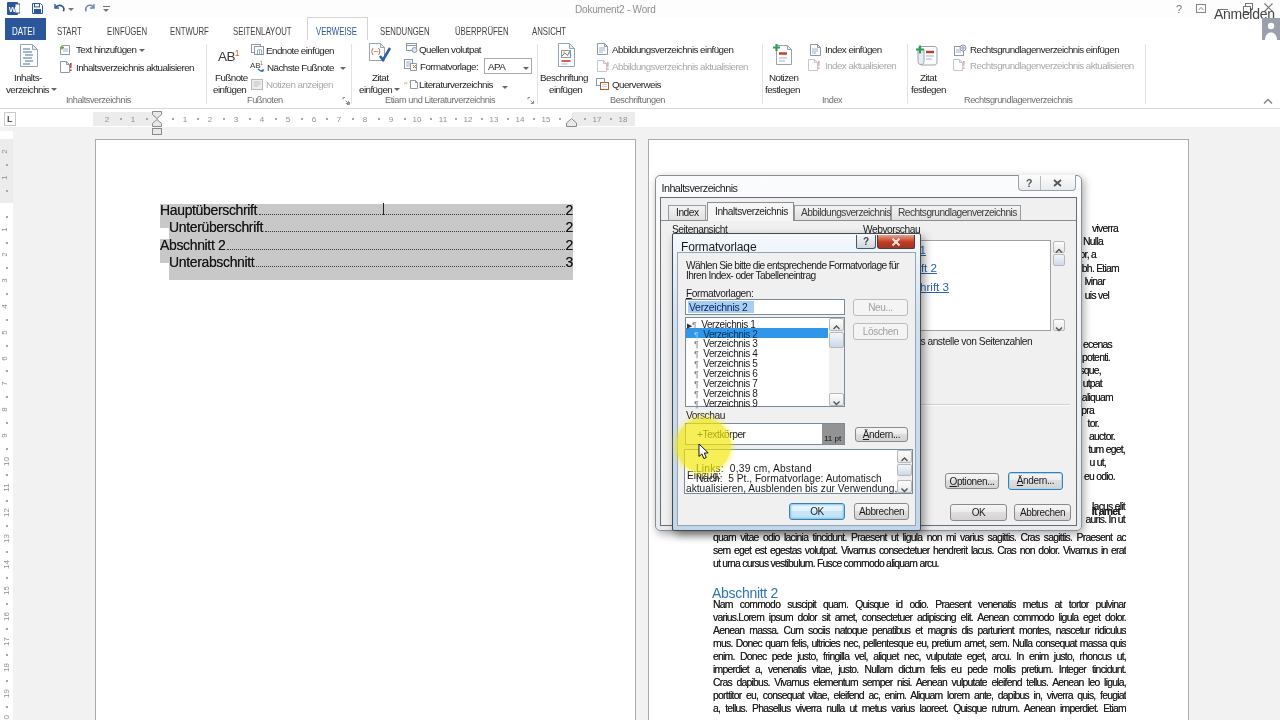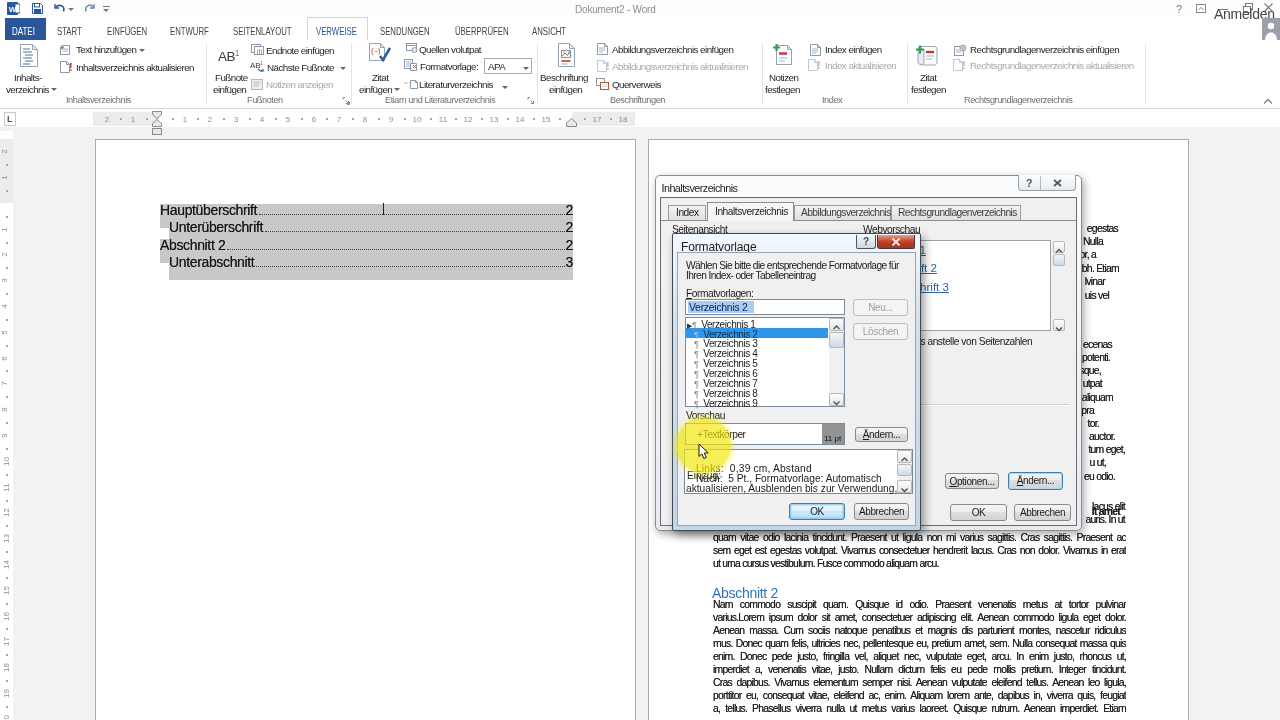--- a/index.html
+++ b/index.html
@@ -427,21 +427,21 @@
 <div class="tocrow" style="left:169px;top:221px;width:404px;">Unterüberschrift<span class="lead"></span>2</div>
 <div class="tocrow" style="left:160px;top:238.5px;width:413px;">Abschnitt 2<span class="lead"></span>2</div>
 <div class="tocrow" style="left:169px;top:256px;width:404px;">Unterabschnitt<span class="lead"></span>3</div>
 </div>
 <div id="page2content">
 <style>
 .frag{position:absolute;white-space:nowrap;font-size:10.4px;letter-spacing:-0.75px;color:#1c1c1c;text-shadow:0 0 0.35px rgba(25,25,25,0.75);}
 .jline{position:absolute;left:713px;width:413px;font-size:10.4px;letter-spacing:-0.75px;color:#1c1c1c;text-shadow:0 0 0.35px rgba(25,25,25,0.75);
  white-space:nowrap;overflow:hidden;text-align:justify;text-align-last:justify;}
 </style>
-<div class="frag" style="top:222.5px;right:162px;">egestas</div>
+<div class="frag" style="top:222.5px;right:162px;">viverra</div>
 <div class="frag" style="top:235.5px;right:177px;">Nulla</div>
 <div class="frag" style="top:249px;right:184px;">lor, a</div>
 <div class="frag" style="top:262.5px;right:161px;">bh. Etiam</div>
 <div class="frag" style="top:275.5px;right:175px;">lvinar</div>
 <div class="frag" style="top:289.5px;right:171px;">uis vel</div>
 <div class="frag" style="top:338.5px;right:168px;">ecenas</div>
 <div class="frag" style="top:351.5px;right:170px;">potenti.</div>
 <div class="frag" style="top:364.5px;right:179px;">sque,</div>
 <div class="frag" style="top:377.5px;right:178px;">utpat</div>
 <div class="frag" style="top:391.5px;right:167px;">aliquam</div>

